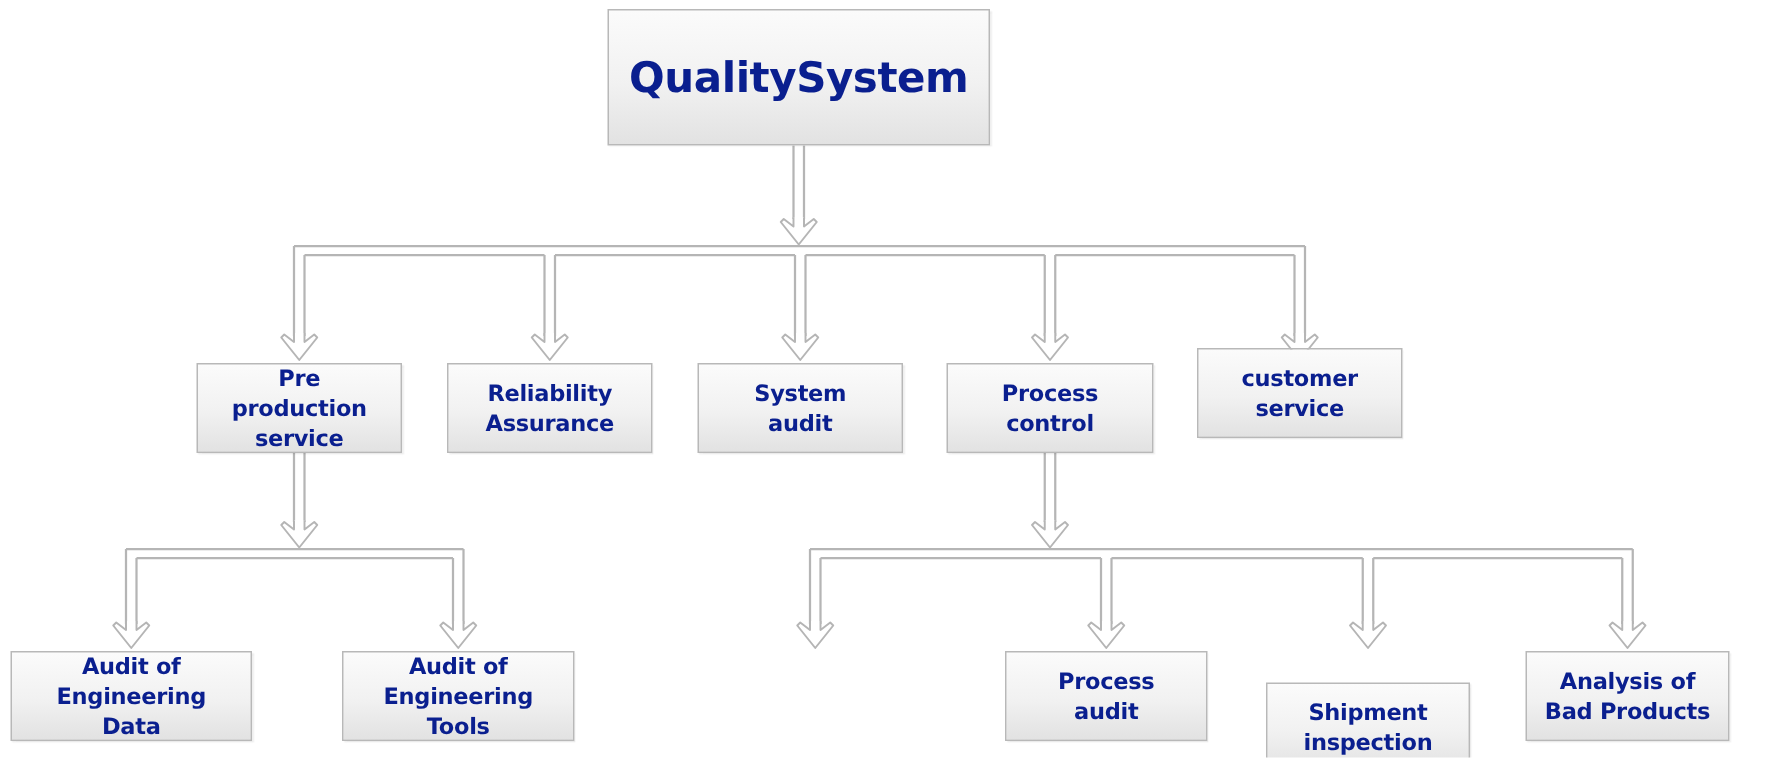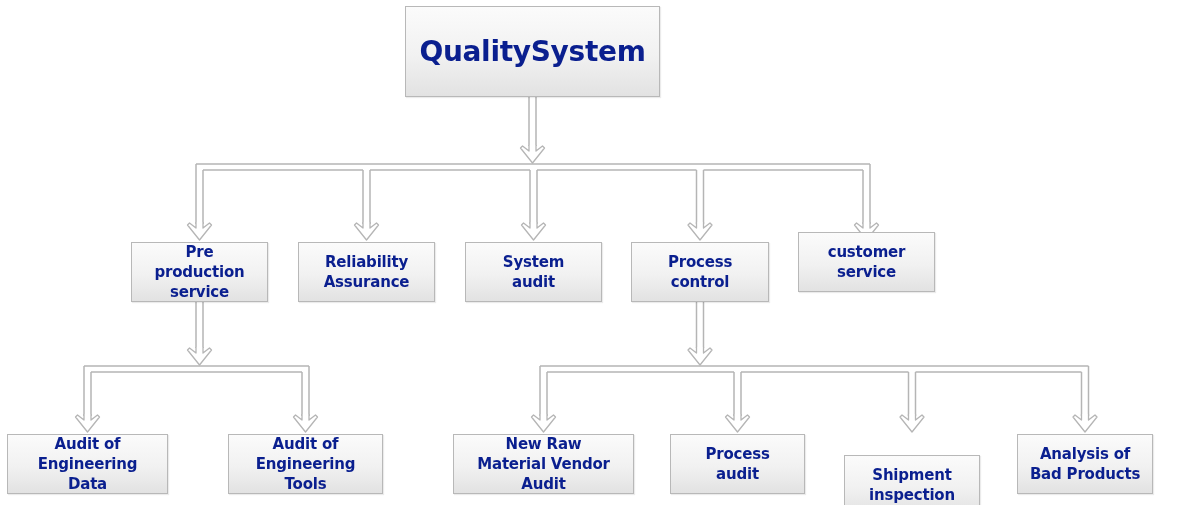--- a/index.html
+++ b/index.html
@@ -108,25 +108,20 @@
   <div class="node" id="n-audit-engineering-data" style="left:7px;top:434px;width:161px;height:60px;">
     <span>Audit of
 Engineering
 Data</span>
   </div>
   <div class="node" id="n-audit-engineering-tools" style="left:228px;top:434px;width:155px;height:60px;">
     <span>Audit of
 Engineering
 Tools</span>
   </div>
-  <div class="node" id="n-new-raw-material-vendor-audit" style="left:453px;top:434px;width:181px;height:60px;">
-    <span>New Raw
-Material Vendor
-Audit</span>
-  </div>
   <div class="node" id="n-process-audit" style="left:670px;top:434px;width:135px;height:60px;">
     <span>Process
 audit</span>
   </div>
   <div class="node" id="n-shipment-inspection" style="left:844px;top:434px;width:136px;height:60px;margin-top:21px;">
     <span>Shipment
 inspection</span>
   </div>
   <div class="node" id="n-analysis-bad-products" style="left:1017px;top:434px;width:136px;height:60px;">
     <span>Analysis of

